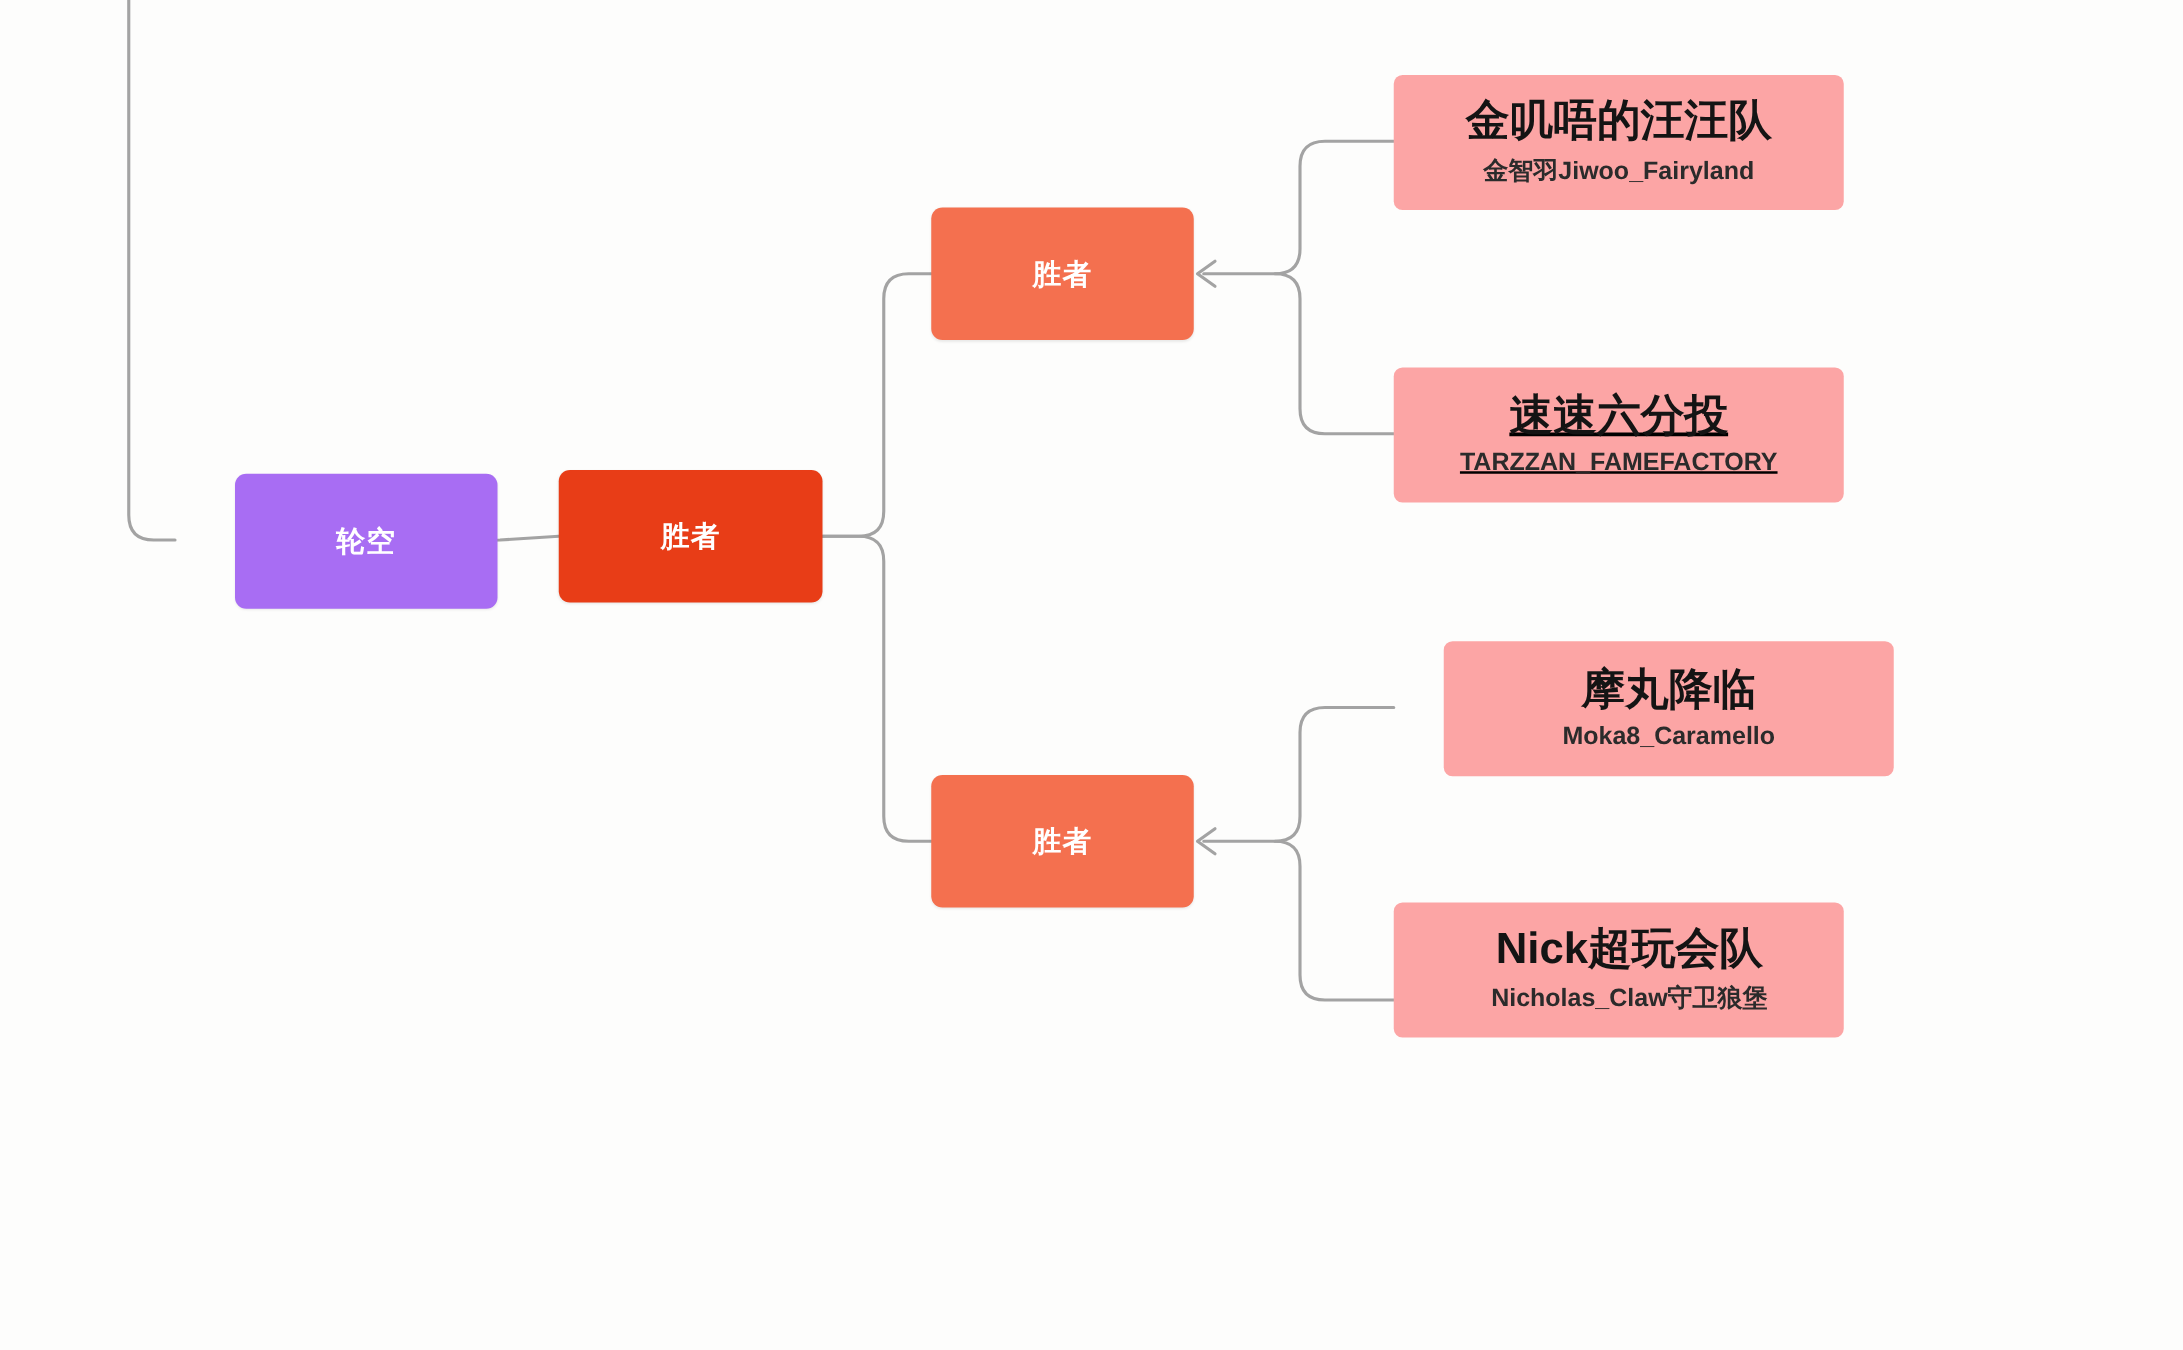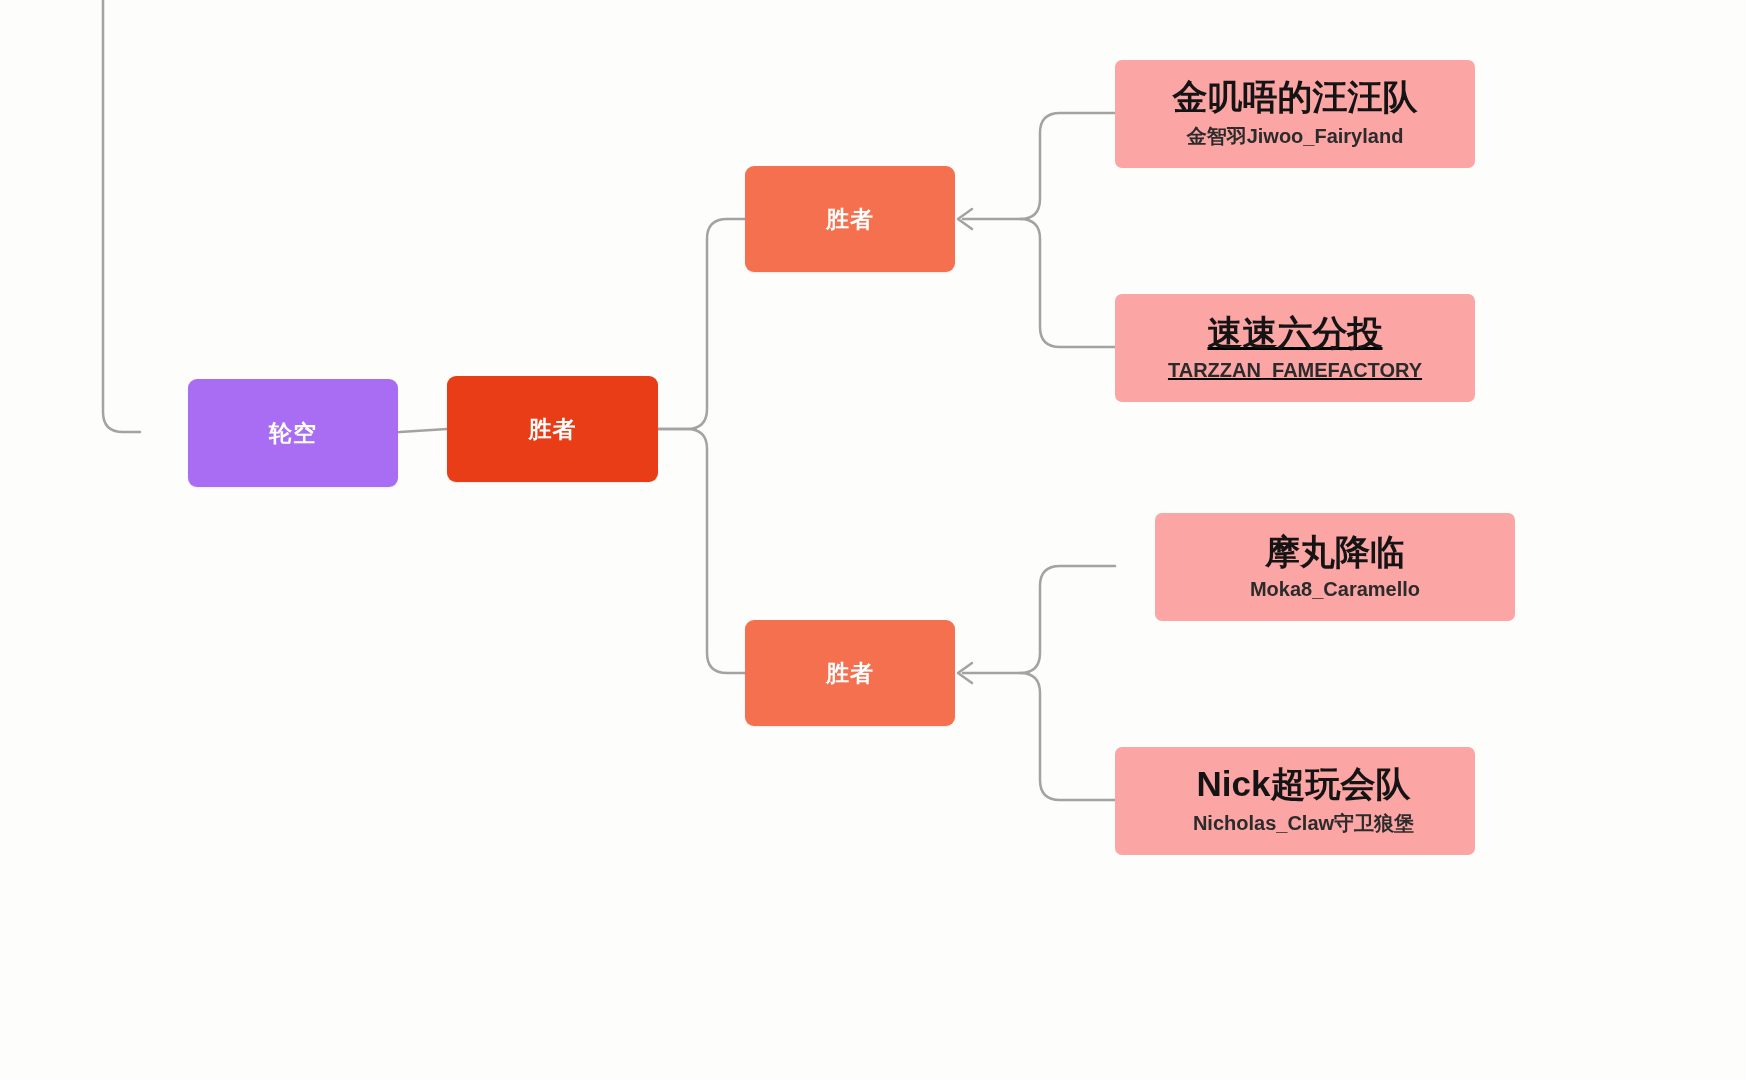--- a/index.html
+++ b/index.html
@@ -84,21 +84,21 @@
   }
   .team-card .team-sub {
     color: #2b2b2b;
     font-size: 20px;
     font-weight: 600;
     white-space: nowrap;
   }
   .team-1 { top: 60px; }
   .team-2 { top: 294px; text-decoration: underline; }
   .team-3 { top: 513px; margin-left: 40px; }
-  .team-4 { top: 747px; padding-left: 27px; }
+  .team-4 { top: 722px; padding-left: 27px; }
 </style>
 </head>
 <body>
 
 <div class="canvas">
 
   <svg class="connectors" viewBox="0 0 1746 1080" xmlns="http://www.w3.org/2000/svg">
     <g fill="none" stroke="#a3a3a3" stroke-width="2.5" stroke-linecap="round" stroke-linejoin="round">
 
       <path d="M 103 0 L 103 412 Q 103 432 123 432 L 140 432"></path>

